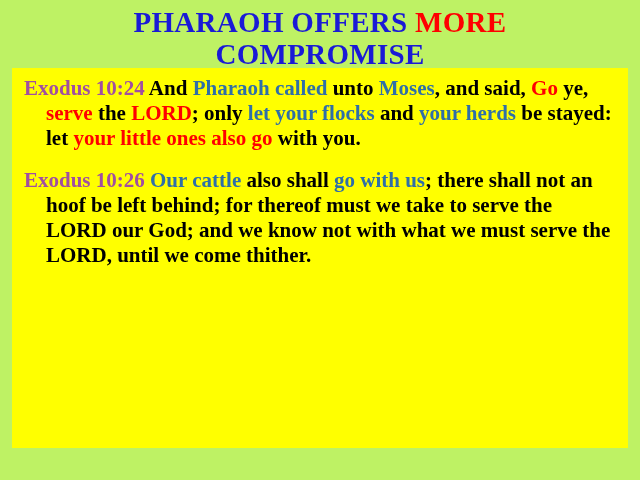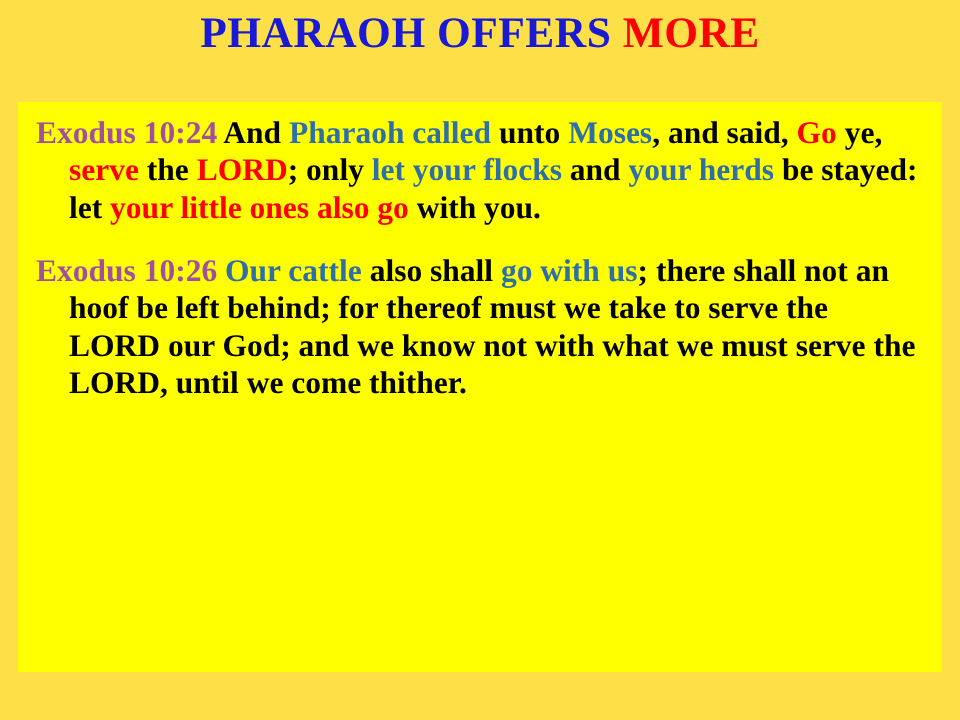--- a/index.html
+++ b/index.html
@@ -10,21 +10,21 @@
   body {
     width: 640px;
     height: 480px;
     overflow: hidden;
     font-family: "Liberation Serif", serif;
   }
   .slide {
     position: relative;
     width: 640px;
     height: 480px;
-    background: #fde047;
+    background: #bef264;
   }
   .title {
     text-align: center;
     font-family: "Liberation Serif", serif;
     font-weight: bold;
     font-size: 29px;
     line-height: 1.12;
     color: #1a1ad6;
     padding: 6px 20px 0 20px;
     letter-spacing: 0.3px;
@@ -58,20 +58,21 @@
   .blue { color: #2f6fa8; }
   .black { color: #000000; }
 </style>
 </head>
 <body>
 
 <div class="slide">
 
   <div class="title">
     <span>PHARAOH OFFERS </span><span class="red">MORE</span><br>
+    <span>COMPROMISE</span>
   </div>
 
   <div class="body-box">
     <div class="verse"><span class="ref">Exodus 10:24</span><span class="black"> And </span><span class="blue">Pharaoh called</span><span class="black"> unto </span><span class="blue">Moses</span><span class="black">, and said, </span><span class="red">Go</span><span class="black"> ye, </span><span class="red">serve</span><span class="black"> the </span><span class="red">LORD</span><span class="black">; only </span><span class="blue">let your flocks</span><span class="black"> and </span><span class="blue">your herds</span><span class="black"> be stayed: let </span><span class="red">your little ones also go</span><span class="black"> with you.</span></div>
     <div class="verse"><span class="ref">Exodus 10:26</span><span class="blue"> Our cattle</span><span class="black"> also shall </span><span class="blue">go with us</span><span class="black">; there shall not an hoof be left behind; for thereof must we take to serve the LORD our God; and we know not with what we must serve the LORD, until we come thither.</span></div>
   </div>
 
 </div>
 
 </body></html>

